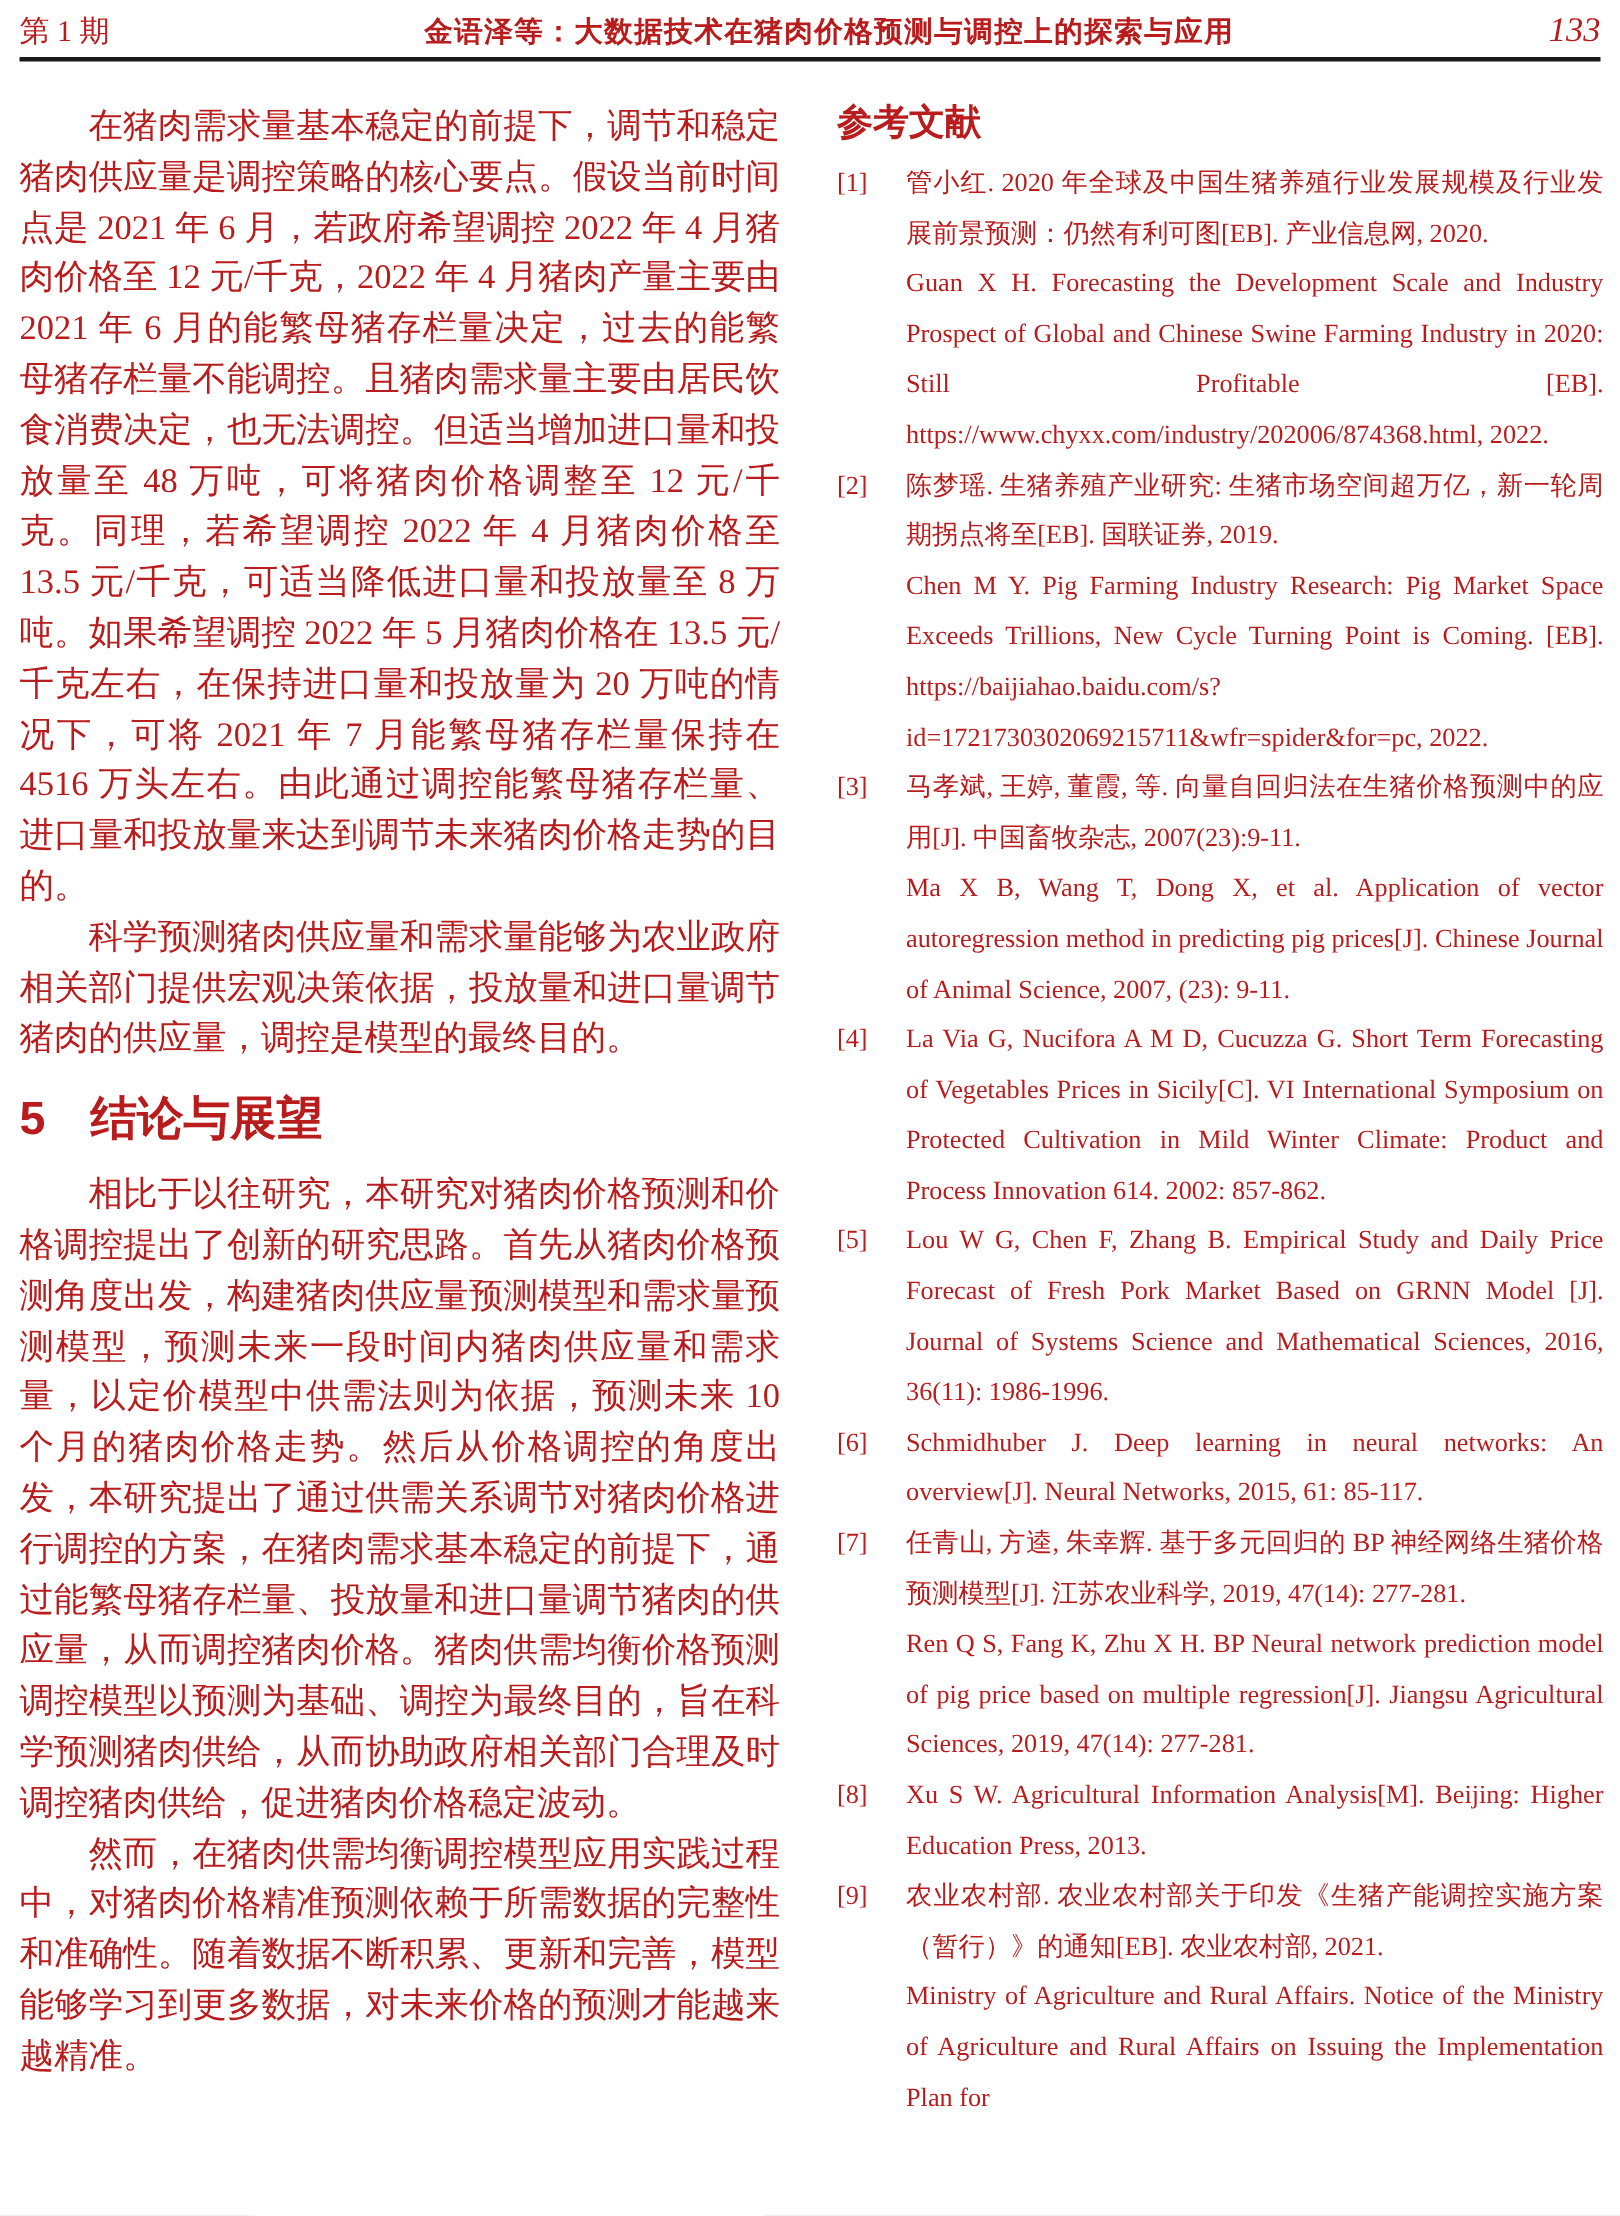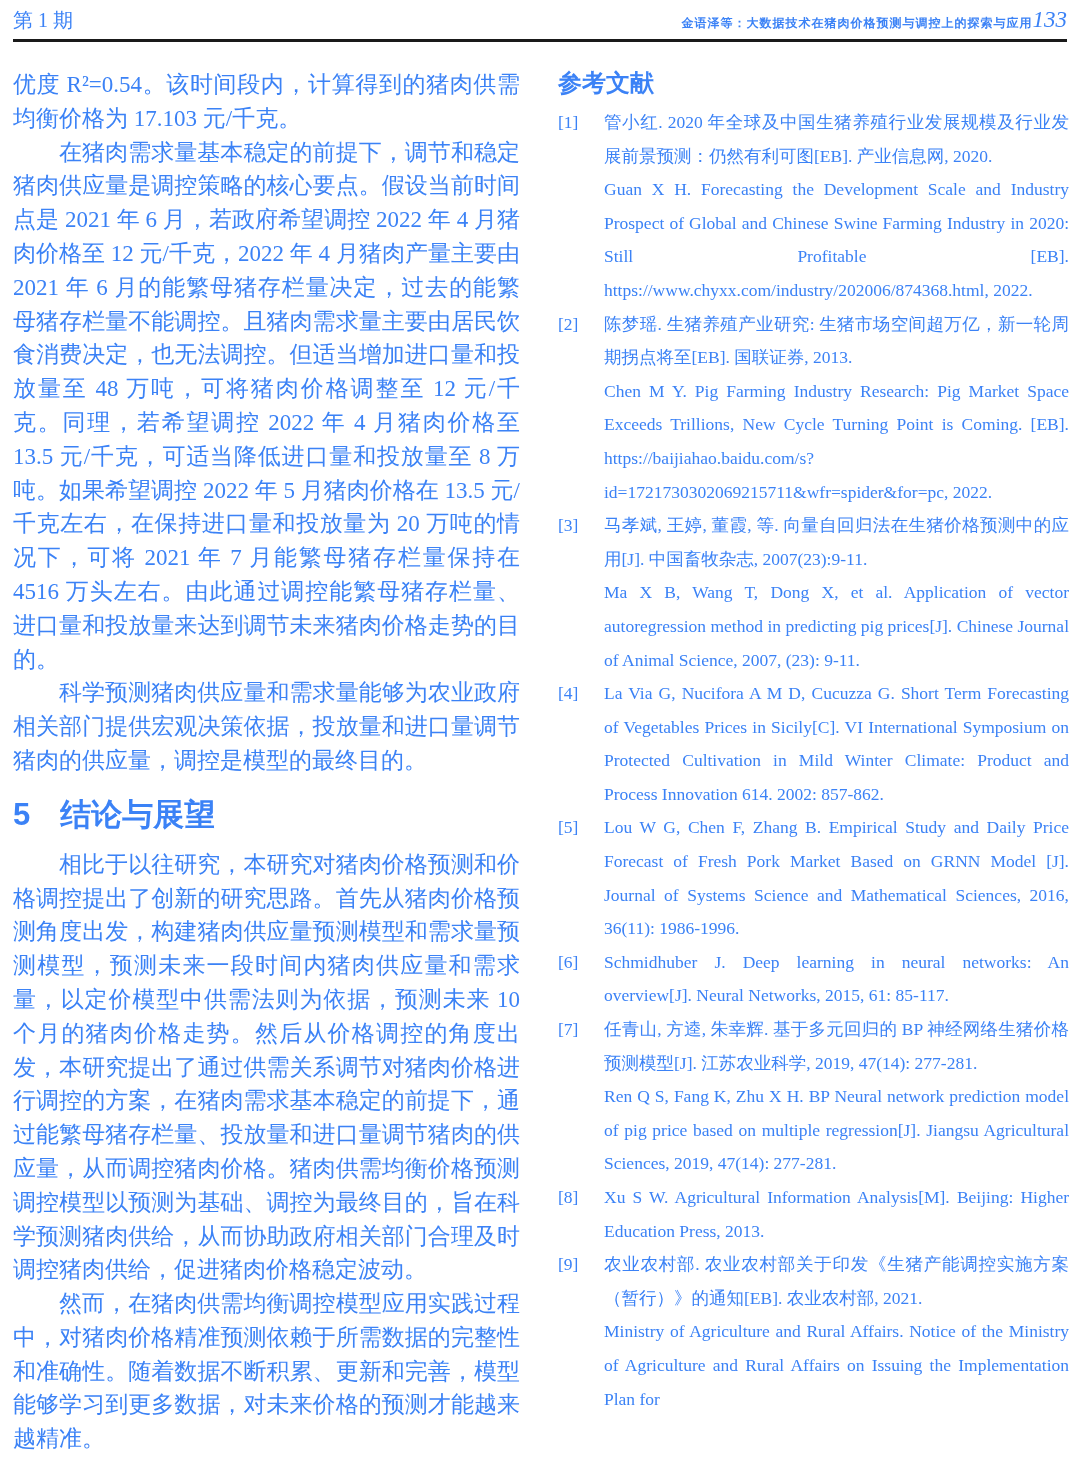--- a/index.html
+++ b/index.html
@@ -1,31 +1,31 @@
 <!DOCTYPE html>
 <html lang="zh"><head>
 <meta charset="utf-8">
 <style>
   html,body{margin:0;padding:0;background:#e8e8e8;}
   .page{
     width:1080px;height:1477px;margin:0 auto;background:#ffffff;
     box-sizing:border-box;padding:8px 13px 0 13px;overflow:hidden;
-    color:#3b82f6;
+    color:#b91c1c;
     font-family:"Liberation Serif","DejaVu Serif",serif;
   }
   
   .running-head{
     display:flex;justify-content:space-between;align-items:baseline;
     font-size:20px;line-height:24px;
   }
   .running-head .issue{flex:0 0 auto;}
   .running-head .title{
-    flex:1 1 auto;text-align:right;font-weight:bold;
+    flex:1 1 auto;text-align:center;font-weight:bold;
     font-family:"Liberation Sans","DejaVu Sans",sans-serif;
-    font-size:12px;letter-spacing:1px;
+    font-size:19px;letter-spacing:1px;
   }
   .running-head .pageno{flex:0 0 auto;font-size:23px;font-style:italic;}
   .head-rule{height:3px;background:#1a1a1a;margin-top:4px;}
   
   .columns{display:flex;gap:38px;margin-top:26px;}
   .col-left{width:507px;flex:0 0 507px;}
   .col-right{width:511px;flex:0 0 511px;}
   
   .col-left{font-size:23px;line-height:33.8px;text-align:justify;}
   .para{margin:0;text-indent:2em;}
@@ -57,21 +57,20 @@
   <div class="running-head">
     <span class="issue">第 1 期</span>
     <span class="title">金语泽等：大数据技术在猪肉价格预测与调控上的探索与应用</span>
     <span class="pageno">133</span>
   </div>
   <div class="head-rule"></div>
 
   <div class="columns">
 
     <section class="col-left">
-      <p class="para cont">优度 R²=0.54。该时间段内，计算得到的猪肉供需均衡价格为 17.103 元/千克。</p>
       <p class="para">在猪肉需求量基本稳定的前提下，调节和稳定猪肉供应量是调控策略的核心要点。假设当前时间点是 2021 年 6 月，若政府希望调控 2022 年 4 月猪肉价格至 12 元/千克，2022 年 4 月猪肉产量主要由 2021 年 6 月的能繁母猪存栏量决定，过去的能繁母猪存栏量不能调控。且猪肉需求量主要由居民饮食消费决定，也无法调控。但适当增加进口量和投放量至 48 万吨，可将猪肉价格调整至 12 元/千克。同理，若希望调控 2022 年 4 月猪肉价格至 13.5 元/千克，可适当降低进口量和投放量至 8 万吨。如果希望调控 2022 年 5 月猪肉价格在 13.5 元/千克左右，在保持进口量和投放量为 20 万吨的情况下，可将 2021 年 7 月能繁母猪存栏量保持在 4516 万头左右。由此通过调控能繁母猪存栏量、进口量和投放量来达到调节未来猪肉价格走势的目的。</p>
       <p class="para">科学预测猪肉供应量和需求量能够为农业政府相关部门提供宏观决策依据，投放量和进口量调节猪肉的供应量，调控是模型的最终目的。</p>
 
       <h2 class="section-heading">
         <span class="sec-num">5</span>
         <span class="sec-title">结论与展望</span>
       </h2>
 
       <p class="para">相比于以往研究，本研究对猪肉价格预测和价格调控提出了创新的研究思路。首先从猪肉价格预测角度出发，构建猪肉供应量预测模型和需求量预测模型，预测未来一段时间内猪肉供应量和需求量，以定价模型中供需法则为依据，预测未来 10 个月的猪肉价格走势。然后从价格调控的角度出发，本研究提出了通过供需关系调节对猪肉价格进行调控的方案，在猪肉需求基本稳定的前提下，通过能繁母猪存栏量、投放量和进口量调节猪肉的供应量，从而调控猪肉价格。猪肉供需均衡价格预测调控模型以预测为基础、调控为最终目的，旨在科学预测猪肉供给，从而协助政府相关部门合理及时调控猪肉供给，促进猪肉价格稳定波动。</p>
       <p class="para">然而，在猪肉供需均衡调控模型应用实践过程中，对猪肉价格精准预测依赖于所需数据的完整性和准确性。随着数据不断积累、更新和完善，模型能够学习到更多数据，对未来价格的预测才能越来越精准。</p>
@@ -84,21 +83,21 @@
         <span class="ref-num">[1]</span>
         <div class="ref-body">
           <p>管小红. 2020 年全球及中国生猪养殖行业发展规模及行业发展前景预测：仍然有利可图[EB]. 产业信息网, 2020.</p>
           <p>Guan X H. Forecasting the Development Scale and Industry Prospect of Global and Chinese Swine Farming Industry in 2020: Still Profitable [EB]. https://www.chyxx.com/industry/202006/874368.html, 2022.</p>
         </div>
       </div>
 
       <div class="ref">
         <span class="ref-num">[2]</span>
         <div class="ref-body">
-          <p>陈梦瑶. 生猪养殖产业研究: 生猪市场空间超万亿，新一轮周期拐点将至[EB]. 国联证券, 2013.</p>
+          <p>陈梦瑶. 生猪养殖产业研究: 生猪市场空间超万亿，新一轮周期拐点将至[EB]. 国联证券, 2019.</p>
           <p>Chen M Y. Pig Farming Industry Research: Pig Market Space Exceeds Trillions, New Cycle Turning Point is Coming. [EB]. https://baijiahao.baidu.com/s?id=1721730302069215711&amp;wfr=spider&amp;for=pc, 2022.</p>
         </div>
       </div>
 
       <div class="ref">
         <span class="ref-num">[3]</span>
         <div class="ref-body">
           <p>马孝斌, 王婷, 董霞, 等. 向量自回归法在生猪价格预测中的应用[J]. 中国畜牧杂志, 2007(23):9-11.</p>
           <p>Ma X B, Wang T, Dong X, et al. Application of vector autoregression method in predicting pig prices[J]. Chinese Journal of Animal Science, 2007, (23): 9-11.</p>
         </div>

